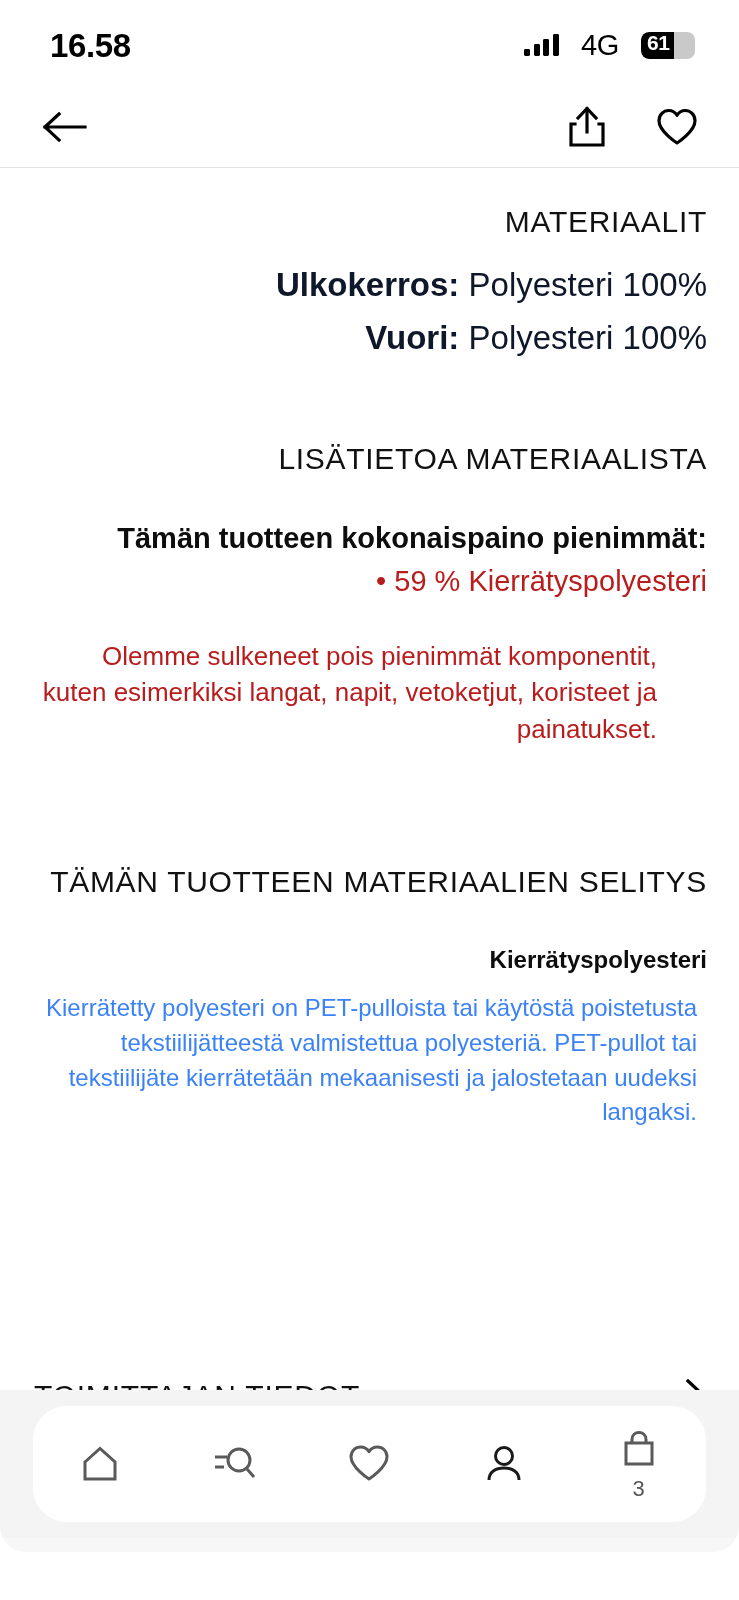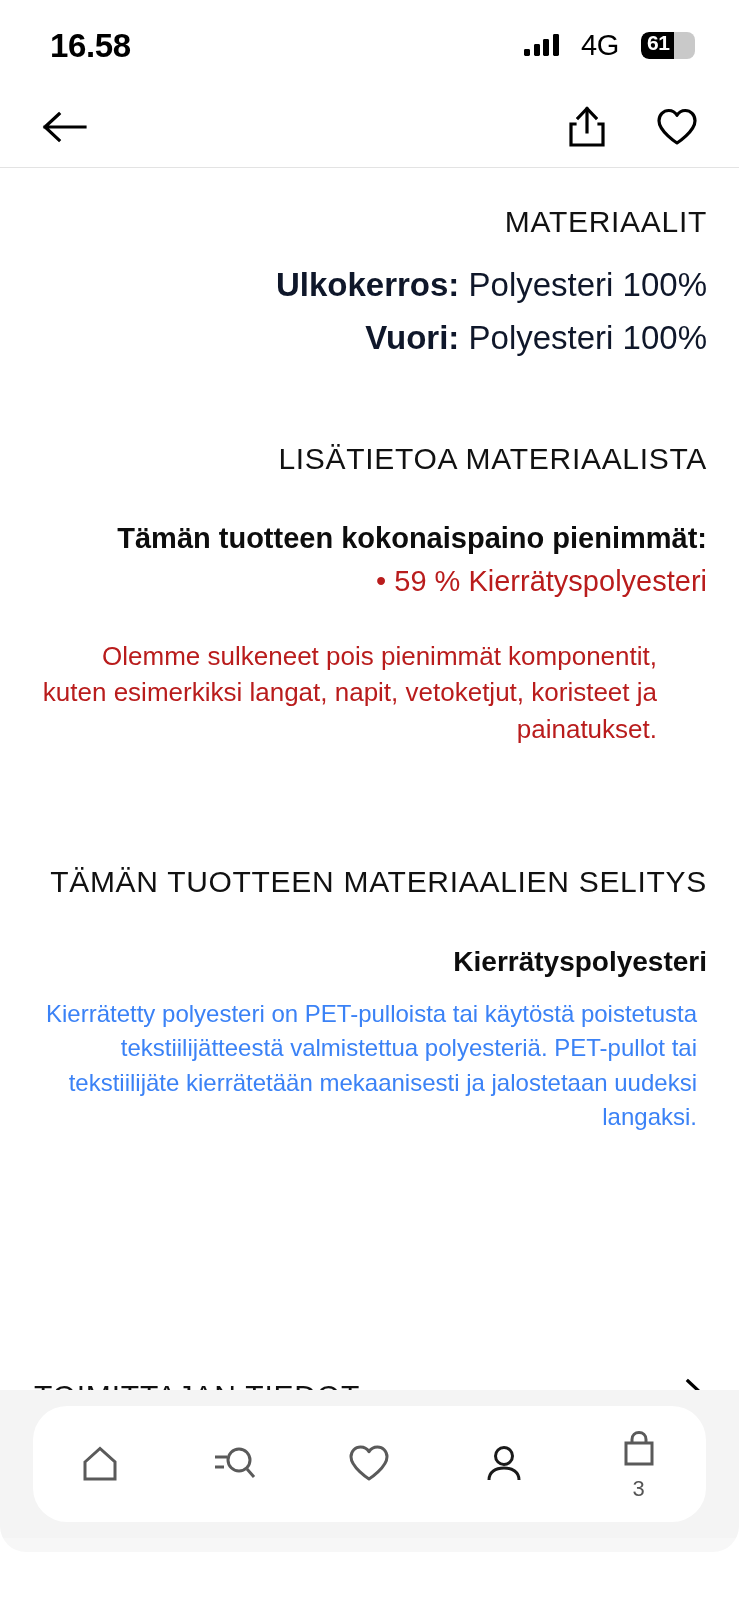--- a/index.html
+++ b/index.html
@@ -184,21 +184,21 @@
     max-width: 625px;
   }
   .para-lg {
     font-size: 24px;
     font-weight: 400;
     color: #3b82f6;
     line-height: 1.44;
     max-width: 665px;
   }
   .sub-heading {
-    font-size: 28px;
+    font-size: 24px;
     font-weight: 700;
     color: #0d0d0d;
     line-height: 1.3;
   }
 
   
   .footer-row {
     position: absolute;
     left: 0;
     top: 1366px;

